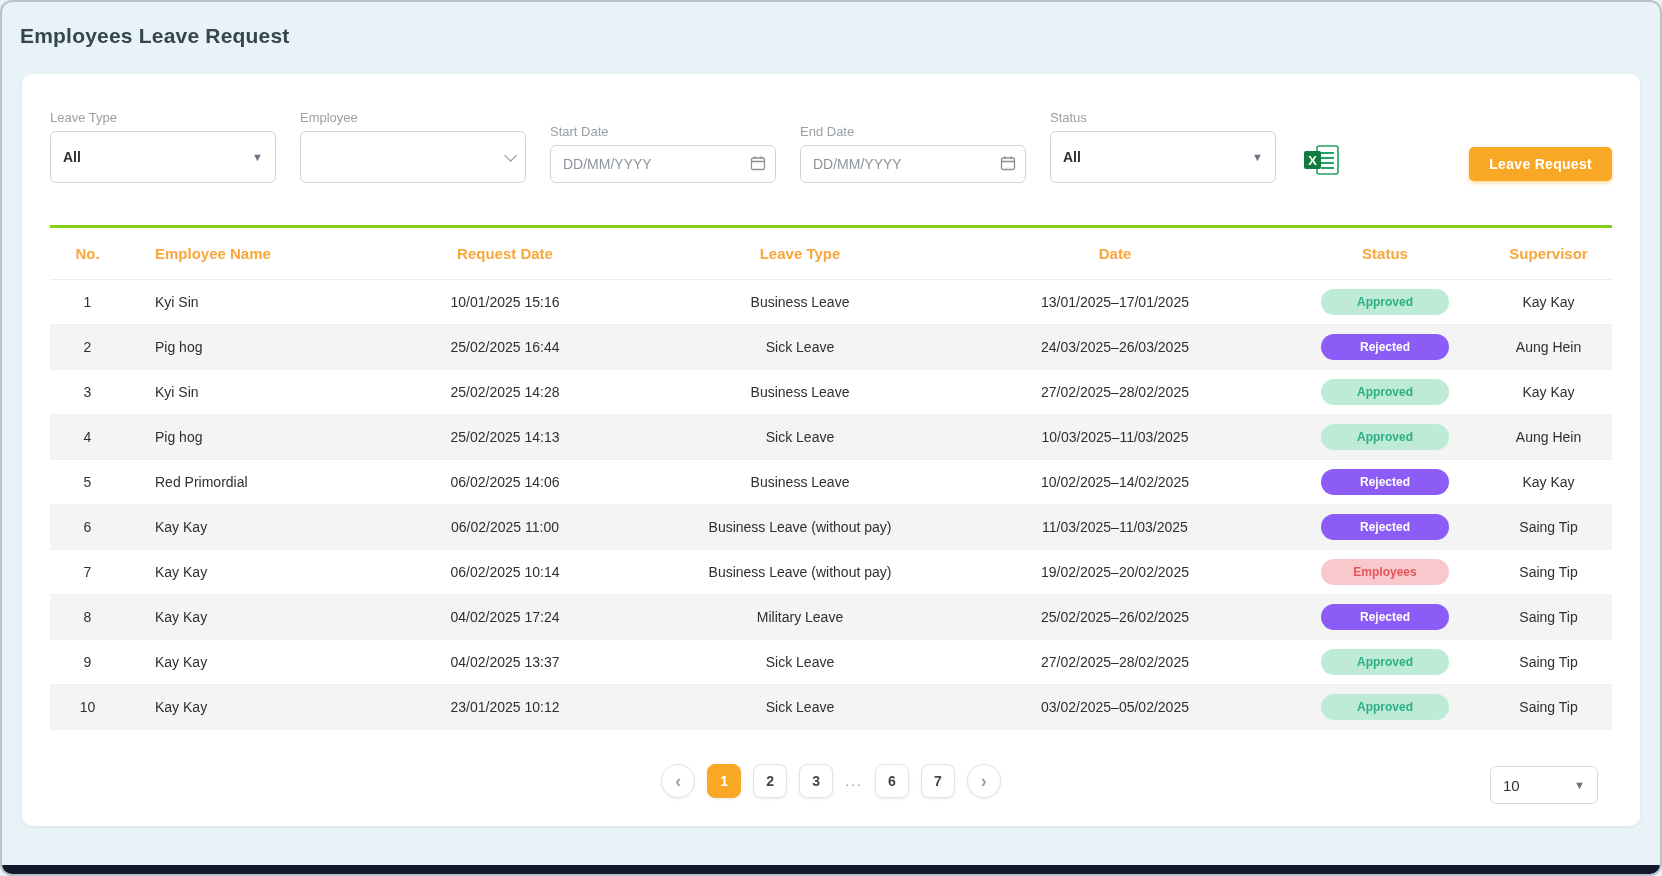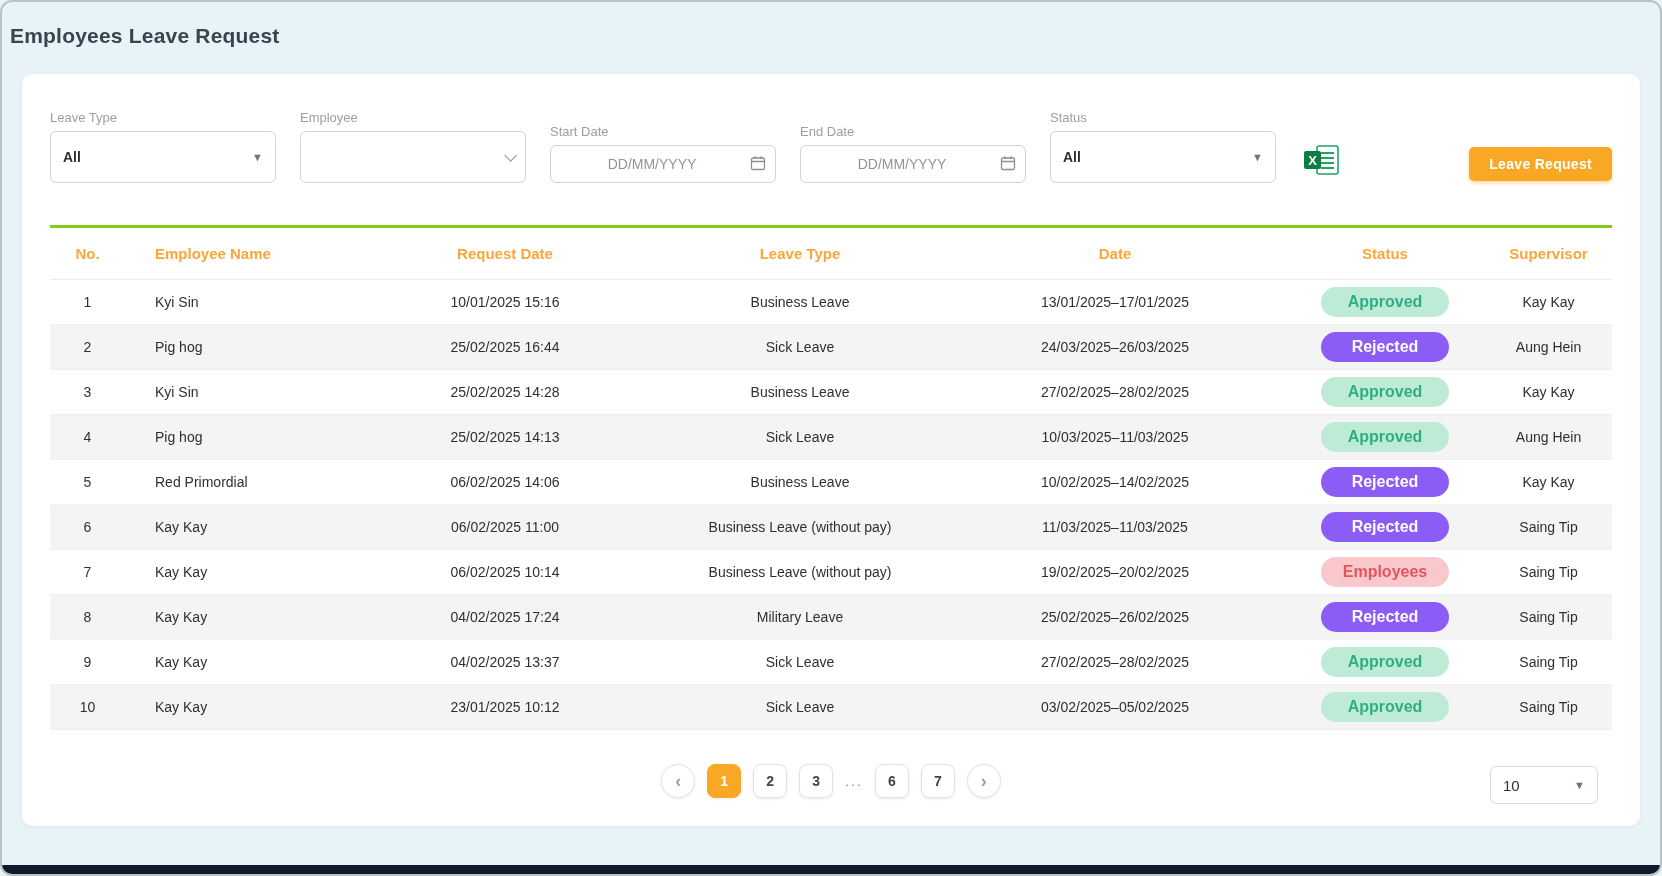--- a/index.html
+++ b/index.html
@@ -11,21 +11,21 @@
     overflow: hidden;
   }
   .frame {
     position: absolute; inset: 0;
     border: 2px solid #b9c2c9;
     border-radius: 12px;
     overflow: hidden;
     background: #e8f3f8;
   }
   .page-title {
-    position: absolute; top: 22px; left: 8px;
+    position: absolute; top: 22px; left: 18px;
     font-size: 21px; font-weight: bold; color: #36454f;
     letter-spacing: .2px;
   }
   .card {
     position: absolute; left: 20px; right: 20px; top: 72px; bottom: 48px;
     background: #ffffff;
     border-radius: 10px;
     box-shadow: 0 1px 4px rgba(0,0,0,.06);
     padding: 18px 28px;
   }
@@ -44,21 +44,21 @@
     margin-left: auto; color: #6b7280; font-size: 11px; line-height: 1;
   }
   .chev {
     margin-left: auto; width: 9px; height: 9px;
     border-right: 1.6px solid #8a9096; border-bottom: 1.6px solid #8a9096;
     transform: rotate(45deg) translateY(-3px);
   }
   .date-input {
     height: 38px; width: 100%; border: 1px solid #cfd4d9; border-radius: 6px;
     padding: 0 34px 0 12px; font-size: 14px; color: #333;
-    font-family: "Liberation Sans", sans-serif; outline: none; text-align: center;
+    font-family: "Liberation Sans", sans-serif; outline: none;
   }
   .date-input::placeholder { color: #8d949b; }
   .date-wrap { position: relative; }
   .cal-icon { position: absolute; right: 10px; top: 10px; }
   .excel-btn { margin-left: 4px; margin-bottom: 4px; cursor: pointer; background:none; border:none; }
   .lr-btn {
     margin-left: auto; margin-bottom: 2px;
     background: #f9a826; color: #fff; font-weight: bold; font-size: 14px;
     border: none; border-radius: 5px; padding: 9px 20px; cursor: pointer;
     box-shadow: 0 2px 4px rgba(249,168,38,.45);
@@ -74,21 +74,21 @@
   }
   .thead { height: 52px; border-bottom: 1px solid #ececec; }
   .thead .cell { font-size: 15px; font-weight: 600; color: #f9a63a; }
   .trow { height: 45px; border-bottom: 1px solid #efefef; font-size: 14px; color: #2f2f2f; }
   .trow.alt { background: #f4f4f4; }
   .cell { padding: 0 6px; }
   .c-center { text-align: center; }
   .c-left { text-align: left; padding-left: 30px; }
   .badge {
     display: inline-block; width: 128px; padding: 6px 0;
-    border-radius: 16px; font-size: 16px; font-weight: 600; text-align: center;
+    border-radius: 16px; font-size: 12px; font-weight: 600; text-align: center;
   }
   .badge.approved  { background: #bdebd6; color: #2fae86; }
   .badge.rejected  { background: #8b5cf6; color: #ffffff; }
   .badge.cancelled { background: #f9c8cc; color: #e4555a; }
   
   .pager-row { position: relative; margin-top: 34px; height: 44px; }
   .pager {
     position: absolute; left: 0; right: 0; top: 0;
     display: flex; justify-content: center; align-items: center; gap: 12px;
   }

